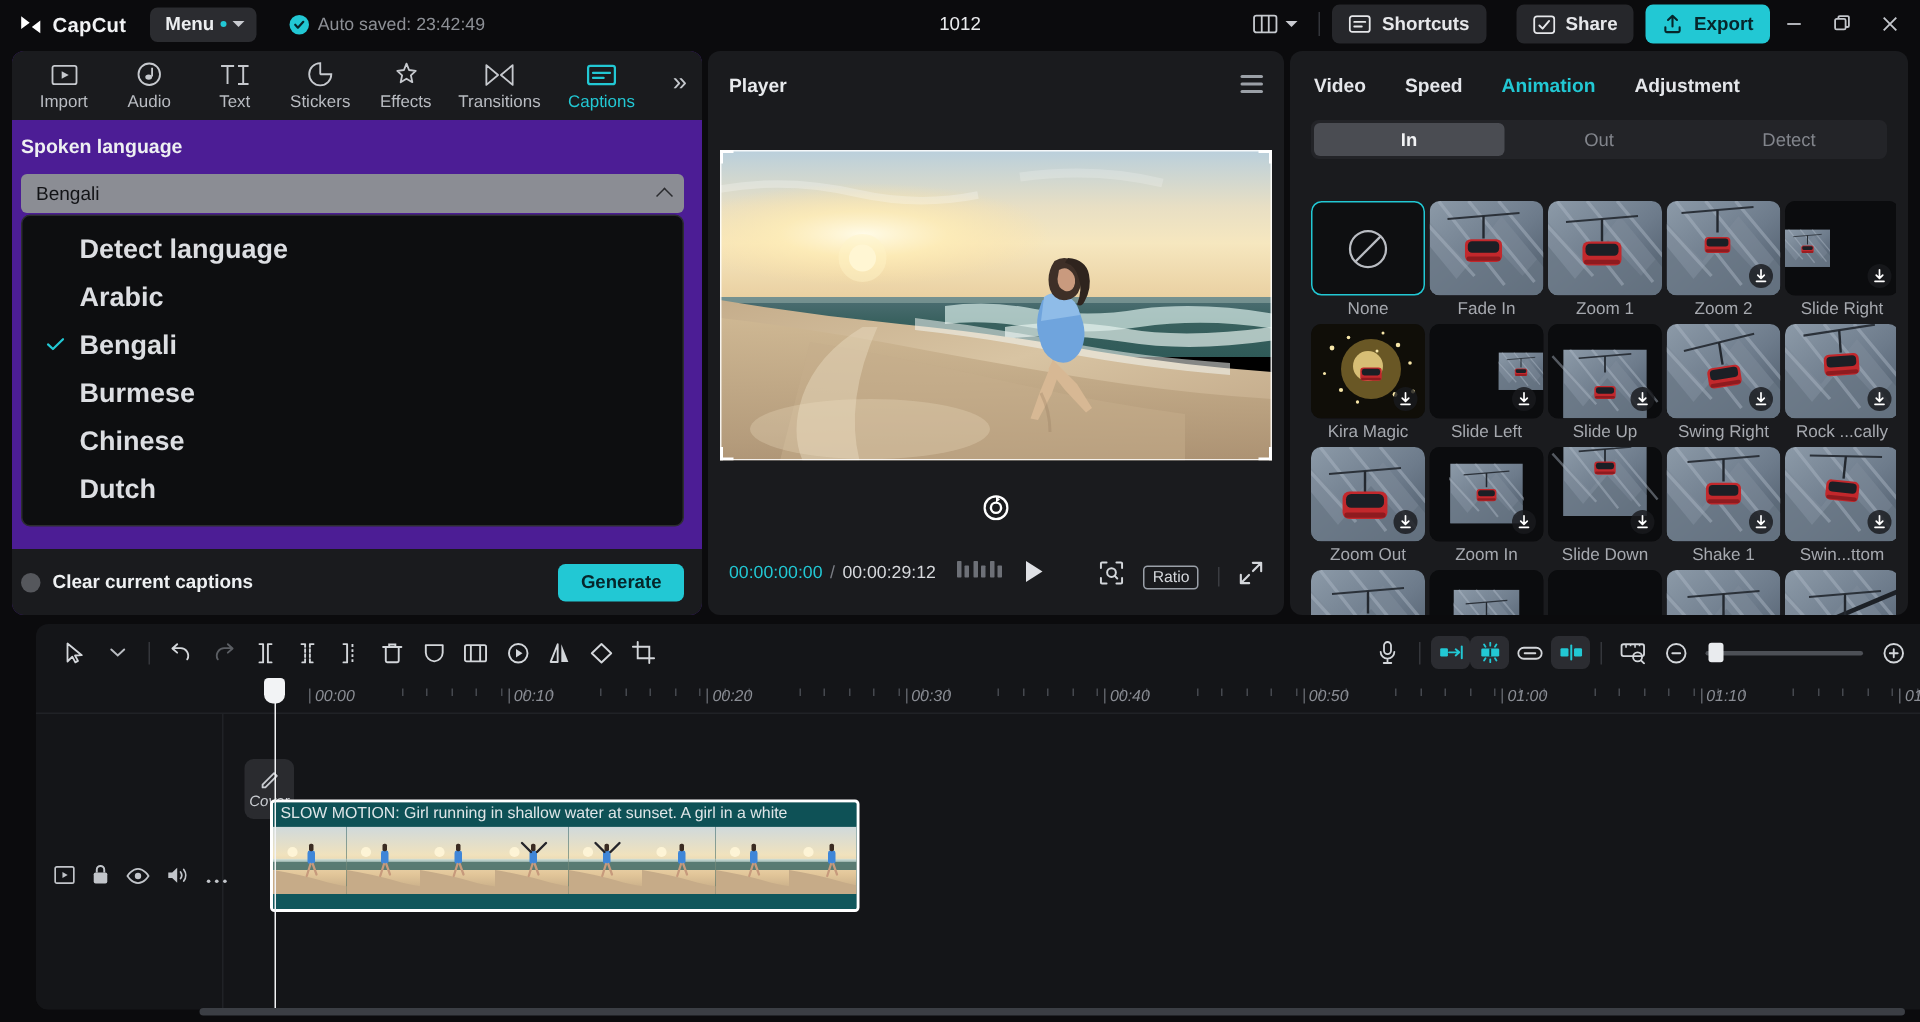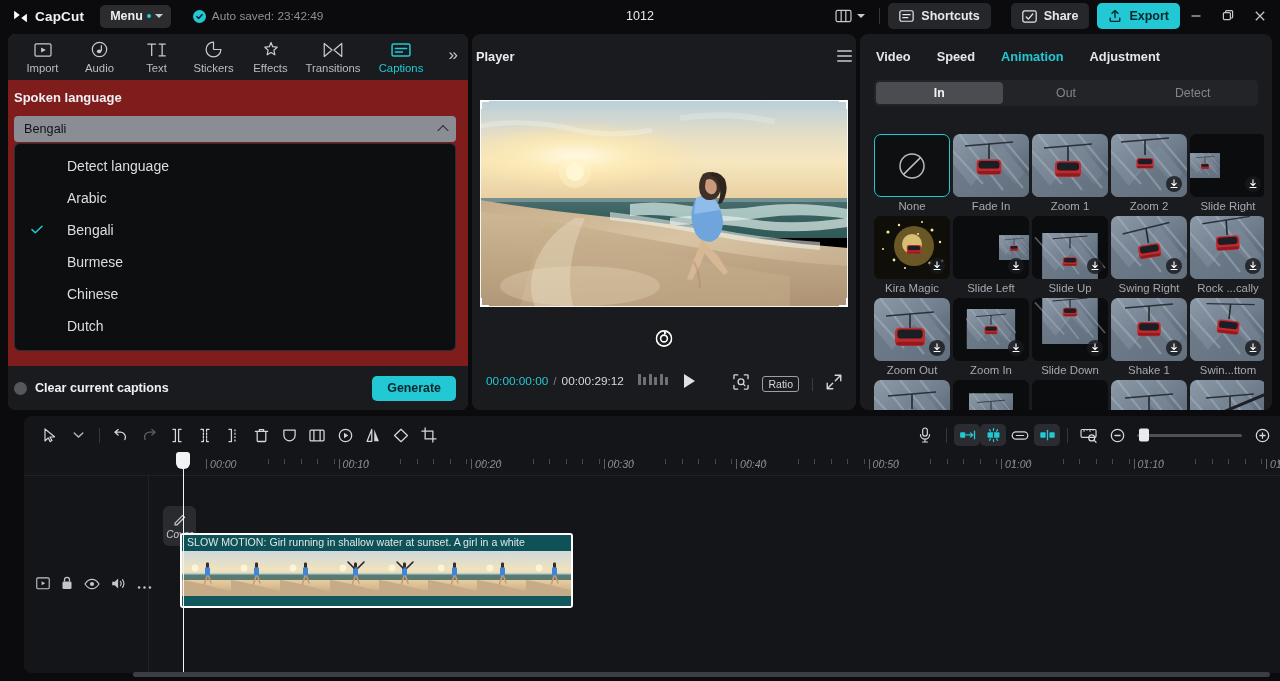--- a/index.html
+++ b/index.html
@@ -48,21 +48,21 @@
   }
   .pill.shortcuts { background: #26272b; color: #e6e7ea; }
   .pill.share { background: #26272b; color: #e6e7ea; margin-left: 20px; }
   .pill.export { background: #22c8d4; color: #06262b; margin-left: 8px; }
   .wbtn { width: 32px; height: 30px; display: flex; align-items: center; justify-content: center; }
   .wbtn svg { display: block; }
 
   
   .leftpanel {
     position: absolute; left: 8px; top: 34px; width: 460px; height: 376px;
-    background: #7f1d1d; border-radius: 8px; overflow: hidden;
+    background: #4c1d95; border-radius: 8px; overflow: hidden;
   }
   .lp-tabs {
     height: 46px; display: flex; align-items: center; padding-left: 6px;
     background: #1a1b1e; position: relative;
   }
   .lp-tab {
     width: 57px; height: 44px; display: flex; flex-direction: column;
     align-items: center; justify-content: center; gap: 3px;
     font-size: 11.3px; color: #b9bcc2; cursor: default;
   }
@@ -96,21 +96,21 @@
     border-left: 1.4px solid #2a2b2e; border-top: 1.4px solid #2a2b2e;
     transform: translateY(-30%) rotate(45deg);
   }
   .dropdown {
     position: absolute; left: 6px; right: 12px; top: 63px;
     background: #0d0e10; border: 1px solid #2c2d31; border-radius: 6px;
     padding: 6px 0 8px 0;
   }
   .dd-item {
     height: 32px; display: flex; align-items: center;
-    padding-left: 52px; font-size: 14px; color: #dcdee2; position: relative;
+    padding-left: 38px; font-size: 18px; color: #dcdee2; position: relative; font-weight: bold;
   }
   .dd-item .tick {
     position: absolute; left: 16px; top: 50%; transform: translateY(-50%);
     color: #22c8d4; font-size: 12px; line-height: 1;
   }
   .lp-footer {
     position: absolute; left: 0; right: 0; bottom: 0; height: 44px;
     background: #1a1b1e; display: flex; align-items: center; padding: 0 12px 0 6px;
   }
   .toggle {
@@ -121,21 +121,21 @@
     margin-left: auto; height: 25px; padding: 0 15px; border-radius: 5px;
     background: #22c8d4; color: #06262b; font-size: 12.4px; font-weight: 700;
     display: flex; align-items: center;
   }
 
   
   .player {
     position: absolute; left: 472px; top: 34px; width: 384px; height: 376px;
     background: #1a1b1e; border-radius: 8px; overflow: hidden;
   }
-  .player-head { height: 44px; display: flex; align-items: center; padding: 0 4px; }
+  .player-head { height: 44px; display: flex; align-items: center; padding: 0 14px; }
   .player-title { font-size: 12.8px; font-weight: 700; color: #e8eaed; }
   .hamb { margin-left: auto; display: flex; flex-direction: column; gap: 3px; }
   .hamb i { display: block; width: 15px; height: 2px; background: #9ba0a7; border-radius: 1px; }
   .stage {
     position: absolute; left: 8px; top: 66px; width: 368px; height: 207px;
     background: #000; overflow: hidden;
   }
   .stage .photo { position: absolute; inset: 0; }
   .sel-frame { position: absolute; inset: 0; border: 1px solid rgba(255,255,255,.85); }
   .handle { position: absolute; width: 9px; height: 9px; }

